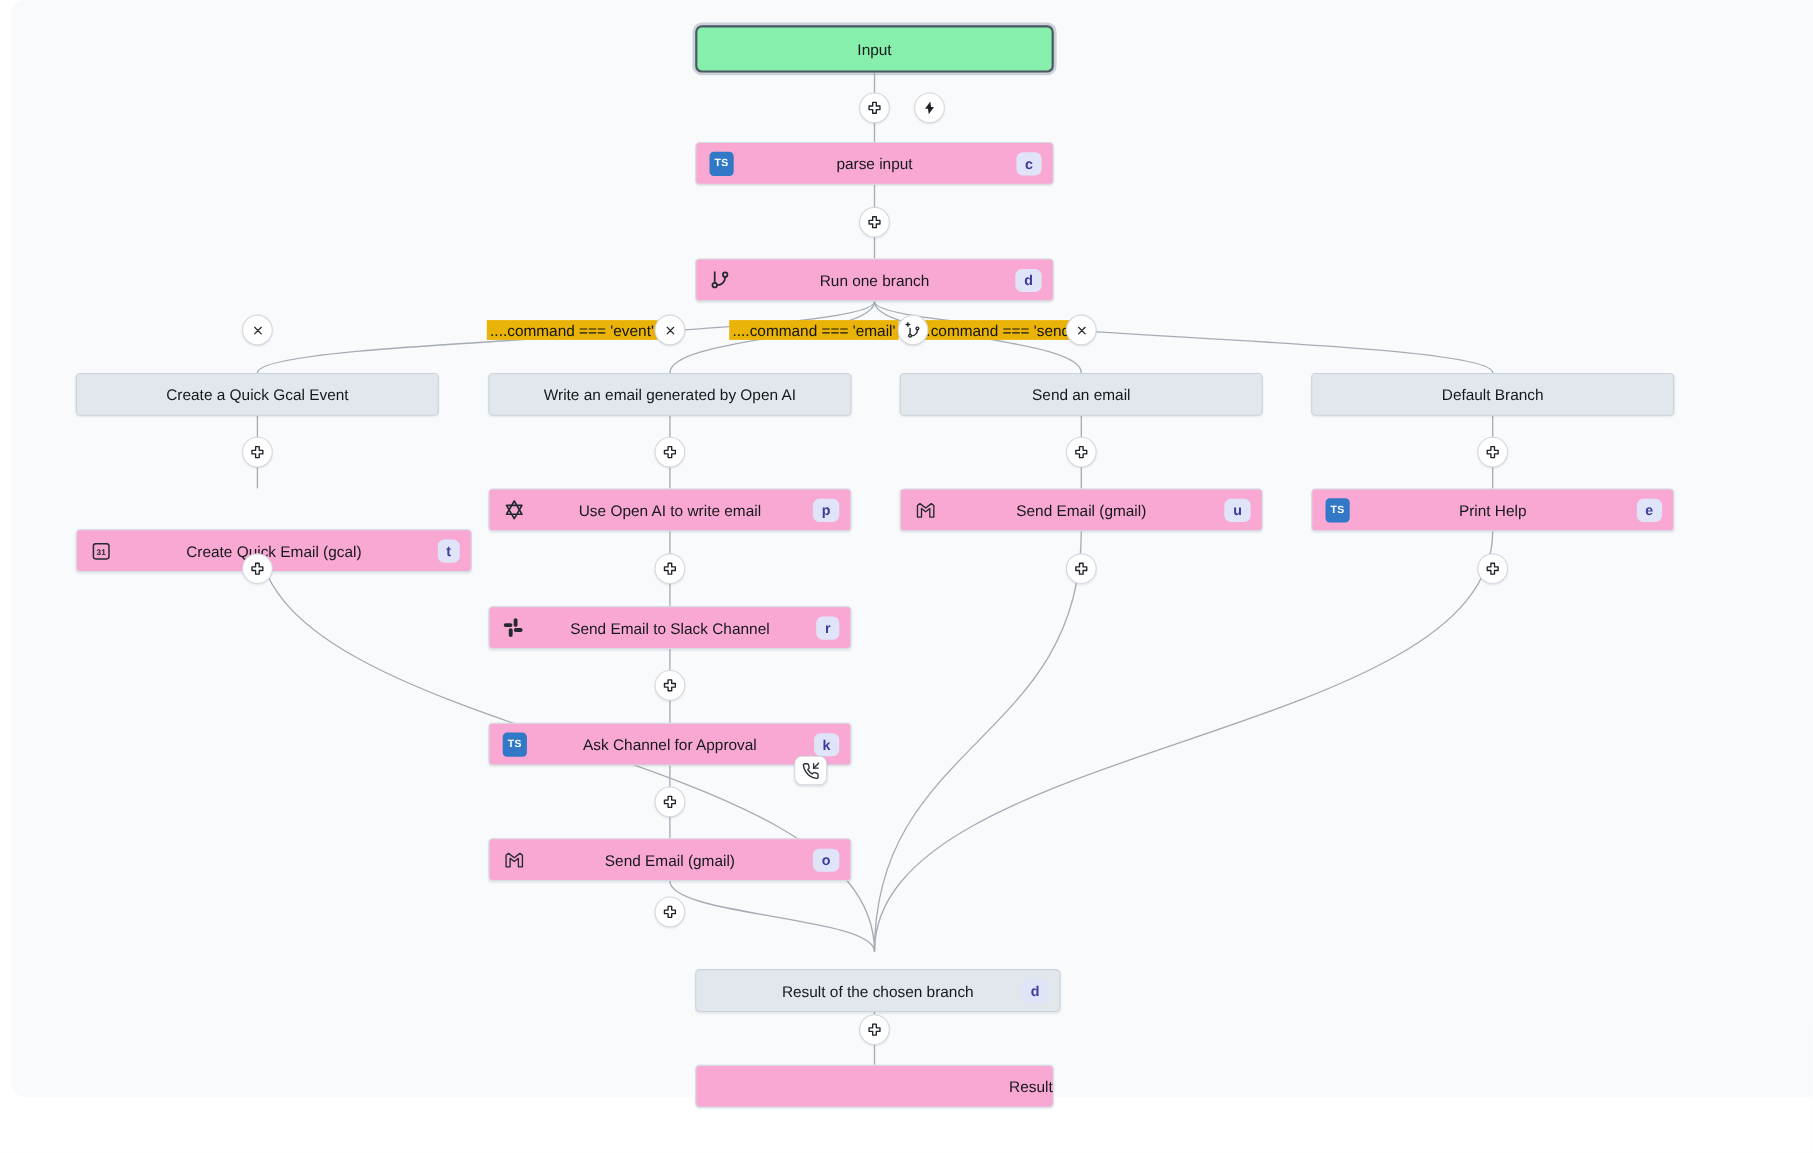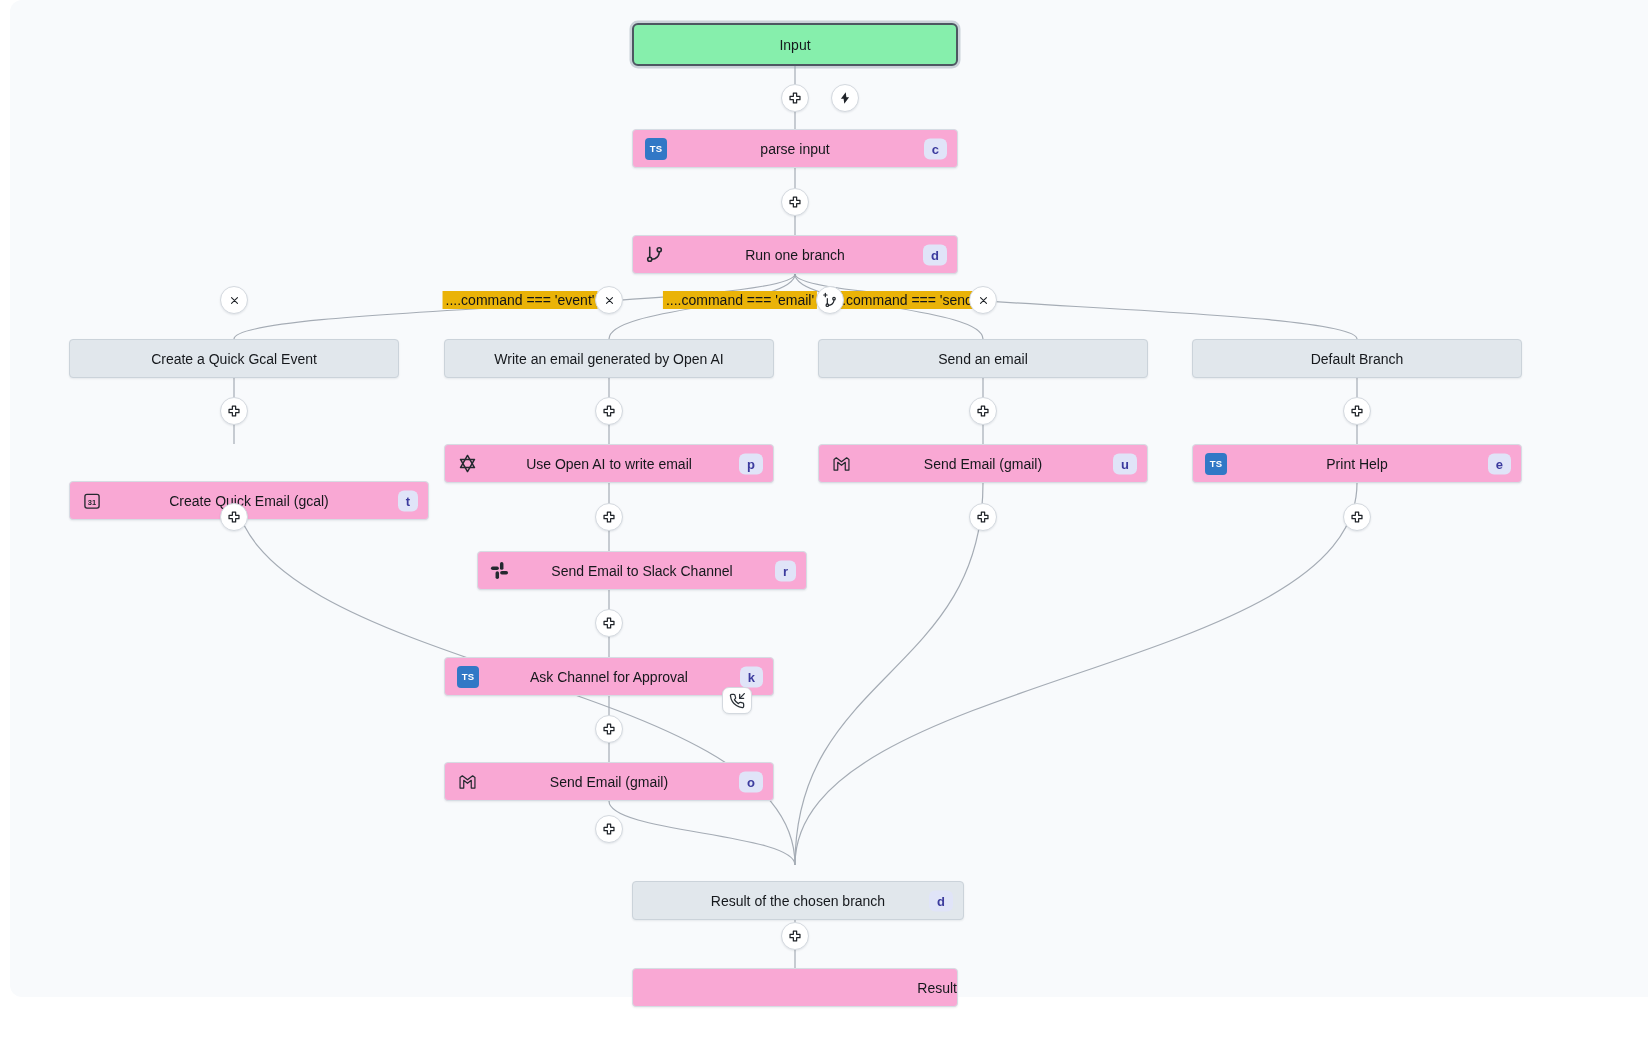--- a/index.html
+++ b/index.html
@@ -147,21 +147,21 @@
       <span>Send Email (gmail)</span>
       <span class="badge">u</span>
     </div>
     <div class="node " style="left: 1192px; top: 444px; width: 330px; height: 39px;">
       <span class="icon">
         <span class="ts-chip">TS</span>
       </span>
       <span>Print Help</span>
       <span class="badge">e</span>
     </div>
-    <div class="node " style="left: 444px; top: 551px; width: 330px; height: 39px; margin-left: 33px;">
+    <div class="node " style="left: 444px; top: 551px; width: 330px; height: 39px;">
       <span class="icon">
         <svg width="19" height="19" viewBox="0 0 24 24" fill="currentColor">
           <rect x="12.6" y="1.2" width="4.4" height="10" rx="2.2"></rect>
           <rect x="1.2" y="7" width="10" height="4.4" rx="2.2"></rect>
           <rect x="7" y="12.8" width="4.4" height="10" rx="2.2"></rect>
           <rect x="12.8" y="12.6" width="10" height="4.4" rx="2.2"></rect>
         </svg>
       </span>
       <span>Send Email to Slack Channel</span>
       <span class="badge">r</span>

